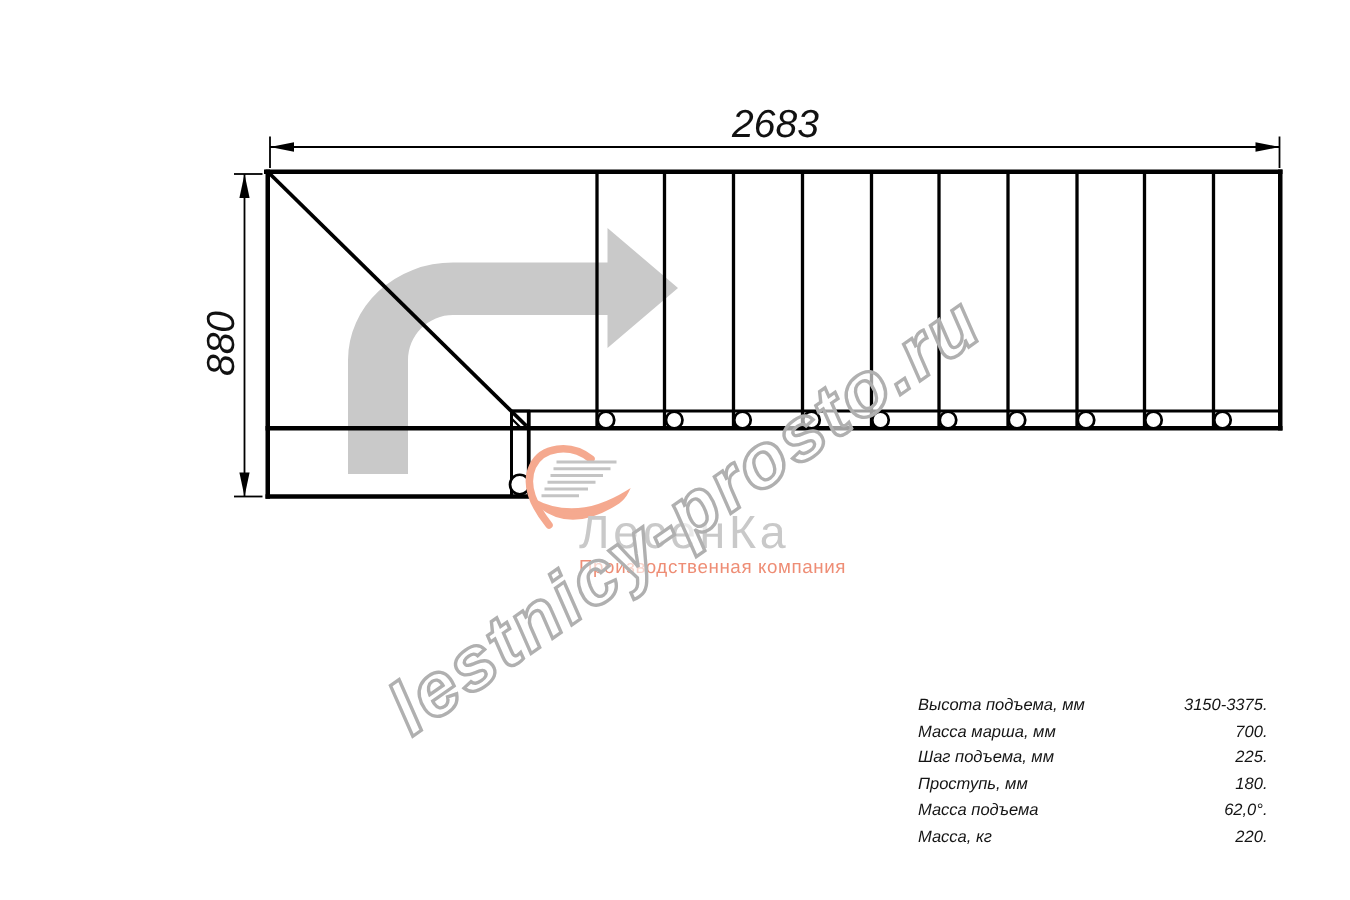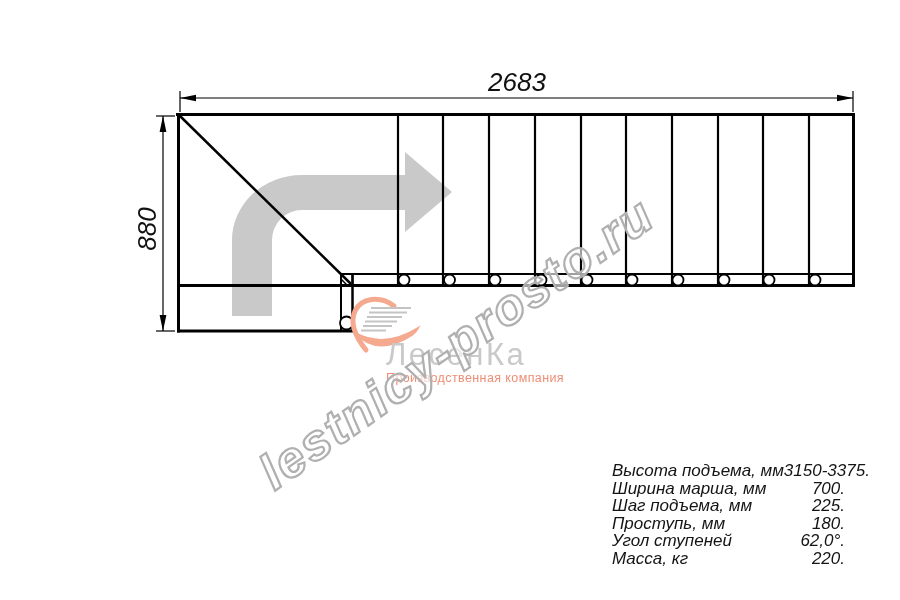--- a/index.html
+++ b/index.html
@@ -9,21 +9,21 @@
     margin-top:44px;
   }
   #plan-svg{position:absolute;left:0;top:0;}
   .dim-text{font-family:"Liberation Sans",sans-serif;font-style:italic;font-size:26px;fill:#111;}
   .wm-text{font-family:"Liberation Sans",sans-serif;font-style:italic;font-weight:bold;
            font-size:50px;letter-spacing:2px;fill:rgba(255,255,255,0.62);stroke:#b0b0b0;stroke-width:2.2;}
   .brand-text{font-family:"Liberation Sans",sans-serif;font-size:31px;letter-spacing:2.5px;fill:#c9c9c9;}
   .tagline-text{font-family:"Liberation Sans",sans-serif;font-size:12.5px;letter-spacing:0.4px;fill:#ee8d75;}
   #spec-table{
     position:absolute;left:612px;top:418px;width:233px;
-    font-style:italic;font-size:17px;color:#141414;
+    font-style:italic;font-size:11px;color:#141414;
   }
   .spec-row{display:flex;justify-content:space-between;height:17.5px;line-height:17.5px;white-space:nowrap;}
   .spec-value{text-align:right;}
 </style>
 </head>
 <body>
 
 <div id="stage">
 
   <svg id="plan-svg" width="900" height="600" viewBox="0 0 900 600">
@@ -108,33 +108,33 @@
 
     <text class="wm-text" x="457" y="316" text-anchor="middle" transform="rotate(-35 457 300)" textLength="468" lengthAdjust="spacingAndGlyphs">lestnicy-prosto.ru</text>
   </svg>
 
   <div id="spec-table">
     <div class="spec-row">
       <span class="spec-label">Высота подъема, мм</span>
       <span class="spec-value">3150-3375.</span>
     </div>
     <div class="spec-row">
-      <span class="spec-label">Ширина марша, мм</span>
+      <span class="spec-label">Масса марша, мм</span>
       <span class="spec-value">700.</span>
     </div>
     <div class="spec-row">
       <span class="spec-label">Шаг подъема, мм</span>
       <span class="spec-value">225.</span>
     </div>
     <div class="spec-row">
       <span class="spec-label">Проступь, мм</span>
       <span class="spec-value">180.</span>
     </div>
     <div class="spec-row">
-      <span class="spec-label">Угол ступеней</span>
+      <span class="spec-label">Масса подъема</span>
       <span class="spec-value">62,0°.</span>
     </div>
     <div class="spec-row">
       <span class="spec-label">Масса, кг</span>
       <span class="spec-value">220.</span>
     </div>
   </div>
 
 </div>
 

